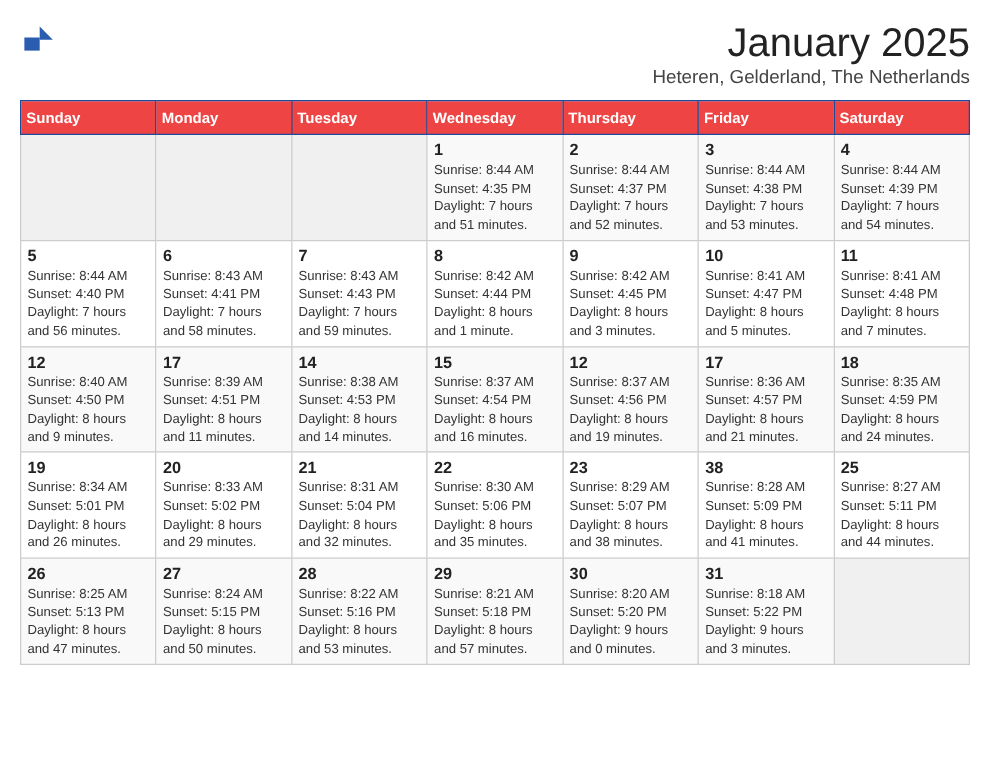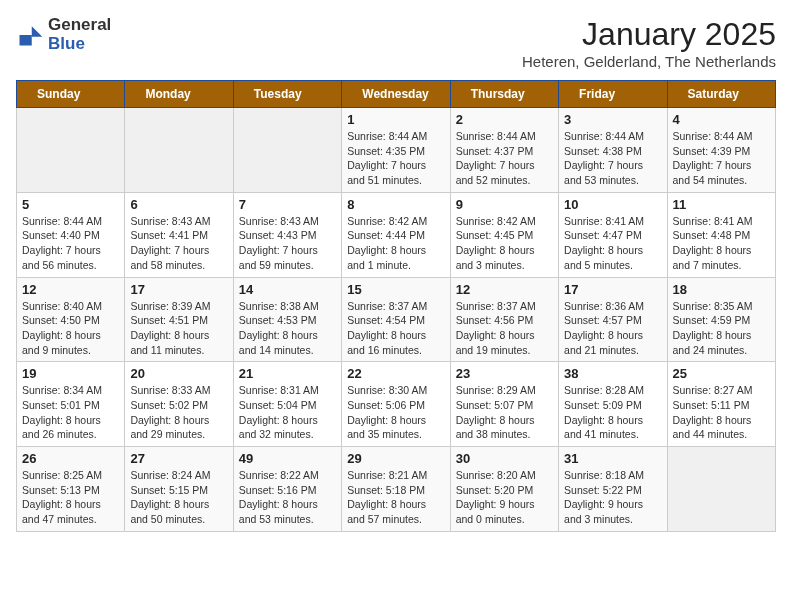--- a/index.html
+++ b/index.html
@@ -36,23 +36,23 @@
     .location {
       font-size: 15px;
       color: #444;
     }
     table {
       width: 100%;
       border-collapse: collapse;
       font-size: 11px;
     }
     thead tr th {
-      background: #a16207;
+      background: #ef4444;
       color: #fff;
-      padding: 6px 20px;
+      padding: 6px 4px;
       text-align: left;
       font-size: 12px;
       font-weight: bold;
       border: 1px solid #1e4a9a;
     }
     tbody tr td {
       border: 1px solid #ccc;
       vertical-align: top;
       padding: 4px 5px;
       width: 14.28%;
@@ -81,24 +81,20 @@
 </head>
 <body>
 
 <div class="header">
   <div class="logo">
     <svg class="logo-icon" viewBox="0 0 32 32">
       <rect x="0" y="0" width="32" height="32" fill="white"></rect>
       <polygon points="18,6 30,18 18,18" fill="#2a5db0"></polygon>
       <rect x="4" y="16" width="14" height="12" fill="#2a5db0"></rect>
     </svg>
-    <div>
-      <div style="font-size:17px;font-weight:bold;color:#333;line-height:1.1;">General</div>
-      <div style="font-size:17px;font-weight:bold;color:#2a5db0;line-height:1.1;">Blue</div>
-    </div>
   </div>
   <div class="title-block">
     <div class="month-title">January 2025</div>
     <div class="location">Heteren, Gelderland, The Netherlands</div>
   </div>
 </div>
 
 <table>
   <thead>
     <tr>
@@ -226,21 +222,21 @@
       <tr>
         <td>
           <span class="day-number">26</span>
           <div class="day-info">Sunrise: 8:25 AM<br>Sunset: 5:13 PM<br>Daylight: 8 hours and 47 minutes.</div>
         </td>
         <td>
           <span class="day-number">27</span>
           <div class="day-info">Sunrise: 8:24 AM<br>Sunset: 5:15 PM<br>Daylight: 8 hours and 50 minutes.</div>
         </td>
         <td>
-          <span class="day-number">49</span>
+          <span class="day-number">28</span>
           <div class="day-info">Sunrise: 8:22 AM<br>Sunset: 5:16 PM<br>Daylight: 8 hours and 53 minutes.</div>
         </td>
         <td>
           <span class="day-number">29</span>
           <div class="day-info">Sunrise: 8:21 AM<br>Sunset: 5:18 PM<br>Daylight: 8 hours and 57 minutes.</div>
         </td>
         <td>
           <span class="day-number">30</span>
           <div class="day-info">Sunrise: 8:20 AM<br>Sunset: 5:20 PM<br>Daylight: 9 hours and 0 minutes.</div>
         </td>

